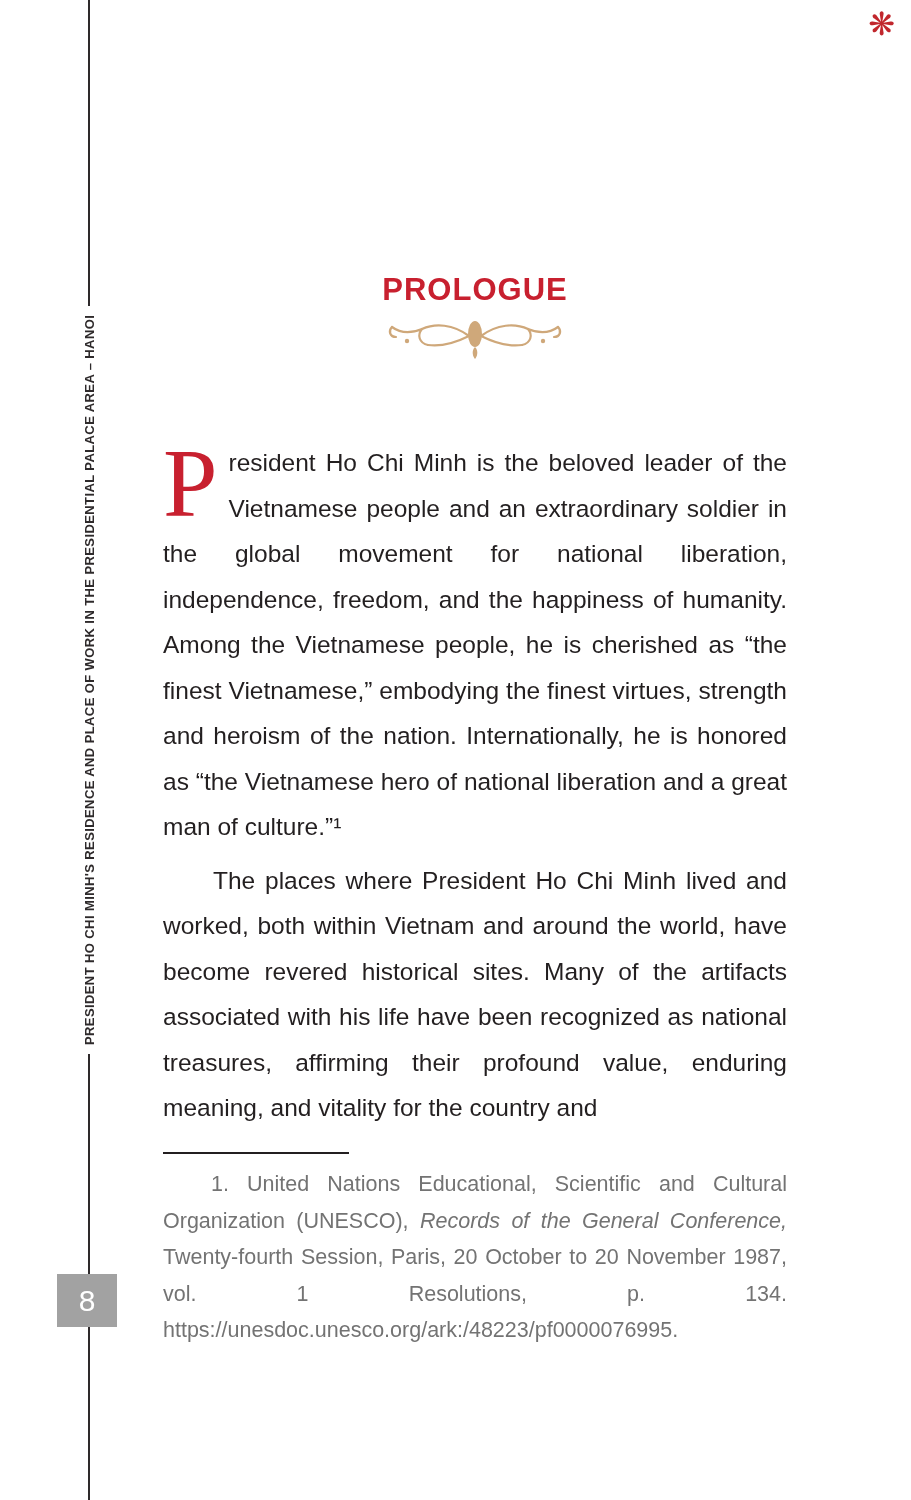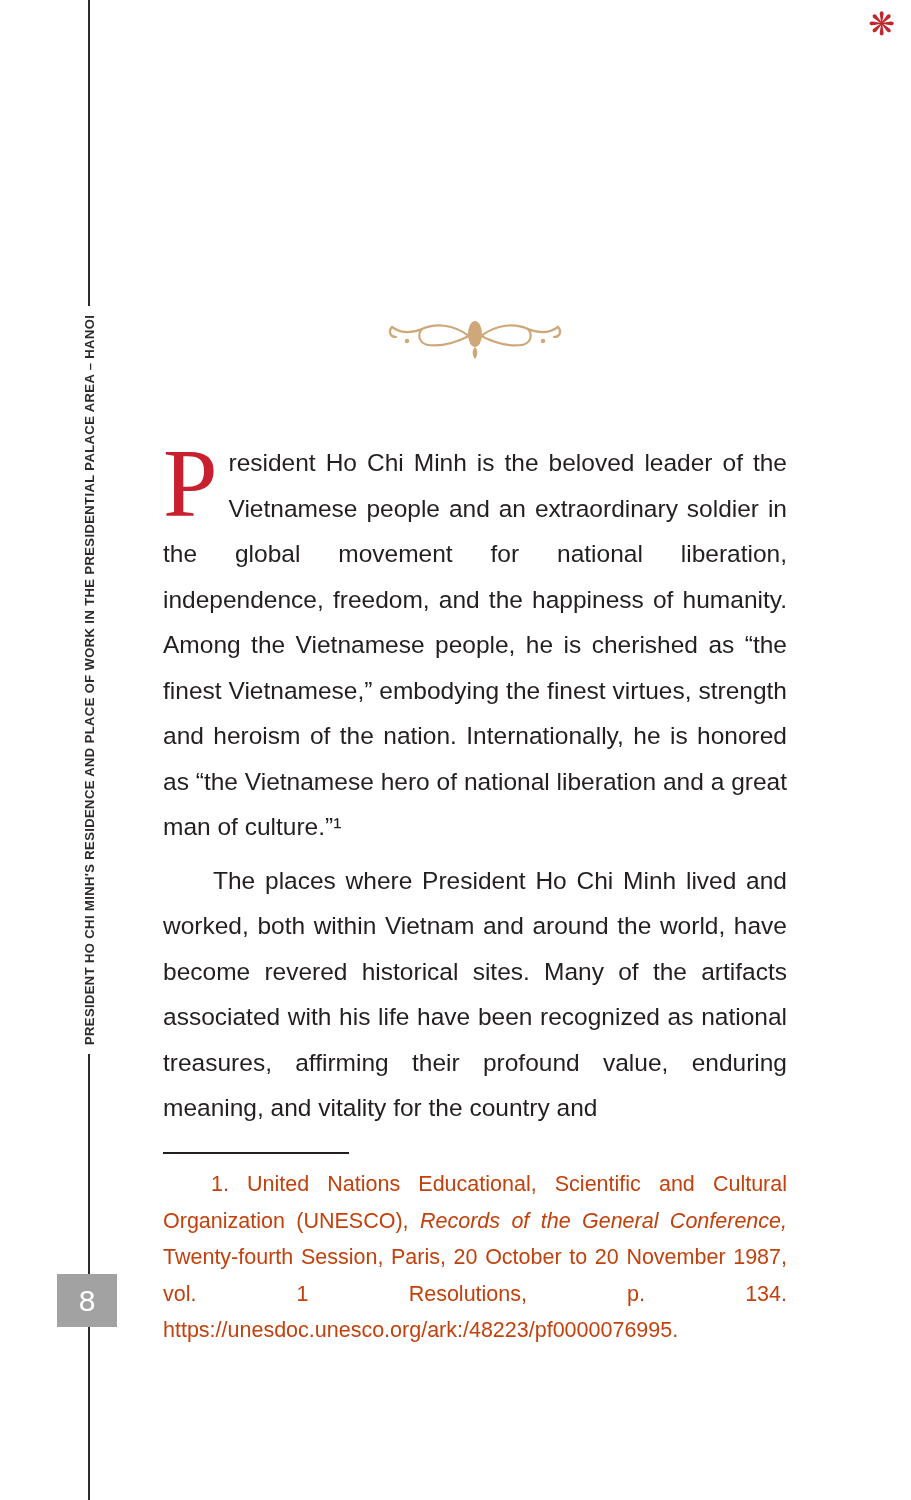--- a/index.html
+++ b/index.html
@@ -140,21 +140,21 @@
 
   .footnote {
     position: absolute;
     top: 1166px;
     left: 0;
     width: 100%;
     font-size: 21.5px;
     line-height: 36.5px;
     text-align: justify;
     text-indent: 48px;
-    color: #c2410c;
+    color: #737373;
   }
   .footnote em { font-style: italic; }
 </style>
 </head>
 <body>
 
 <div class="page">
 
   <span class="corner-icon">❋</span>
 
@@ -162,20 +162,21 @@
   <div class="vline vline-bottom"></div>
 
   <div class="sidebar-text">PRESIDENT HO CHI MINH'S RESIDENCE AND PLACE OF WORK IN THE PRESIDENTIAL PALACE AREA – HANOI</div>
 
   <div class="page-number-box">
     <span>8</span>
   </div>
 
   <div class="content">
 
+    <h1 class="title">PROLOGUE</h1>
 
     <div class="ornament">
       <svg width="180" height="48" viewBox="0 0 180 48" aria-hidden="true">
         <g stroke="#cfa87a" fill="none" stroke-width="2.2" stroke-linecap="round">
           <path d="M84 22 C 68 10, 50 9, 37 15 C 25 20, 15 19, 7 13"></path>
           <path d="M37 15 C 32 21, 34 29, 43 31"></path>
           <path d="M7 13 C 3 17, 5 23, 11 23"></path>
           <path d="M84 22 C 70 29, 57 33, 43 31"></path>
           <path d="M96 22 C 112 10, 130 9, 143 15 C 155 20, 165 19, 173 13"></path>
           <path d="M143 15 C 148 21, 146 29, 137 31"></path>

